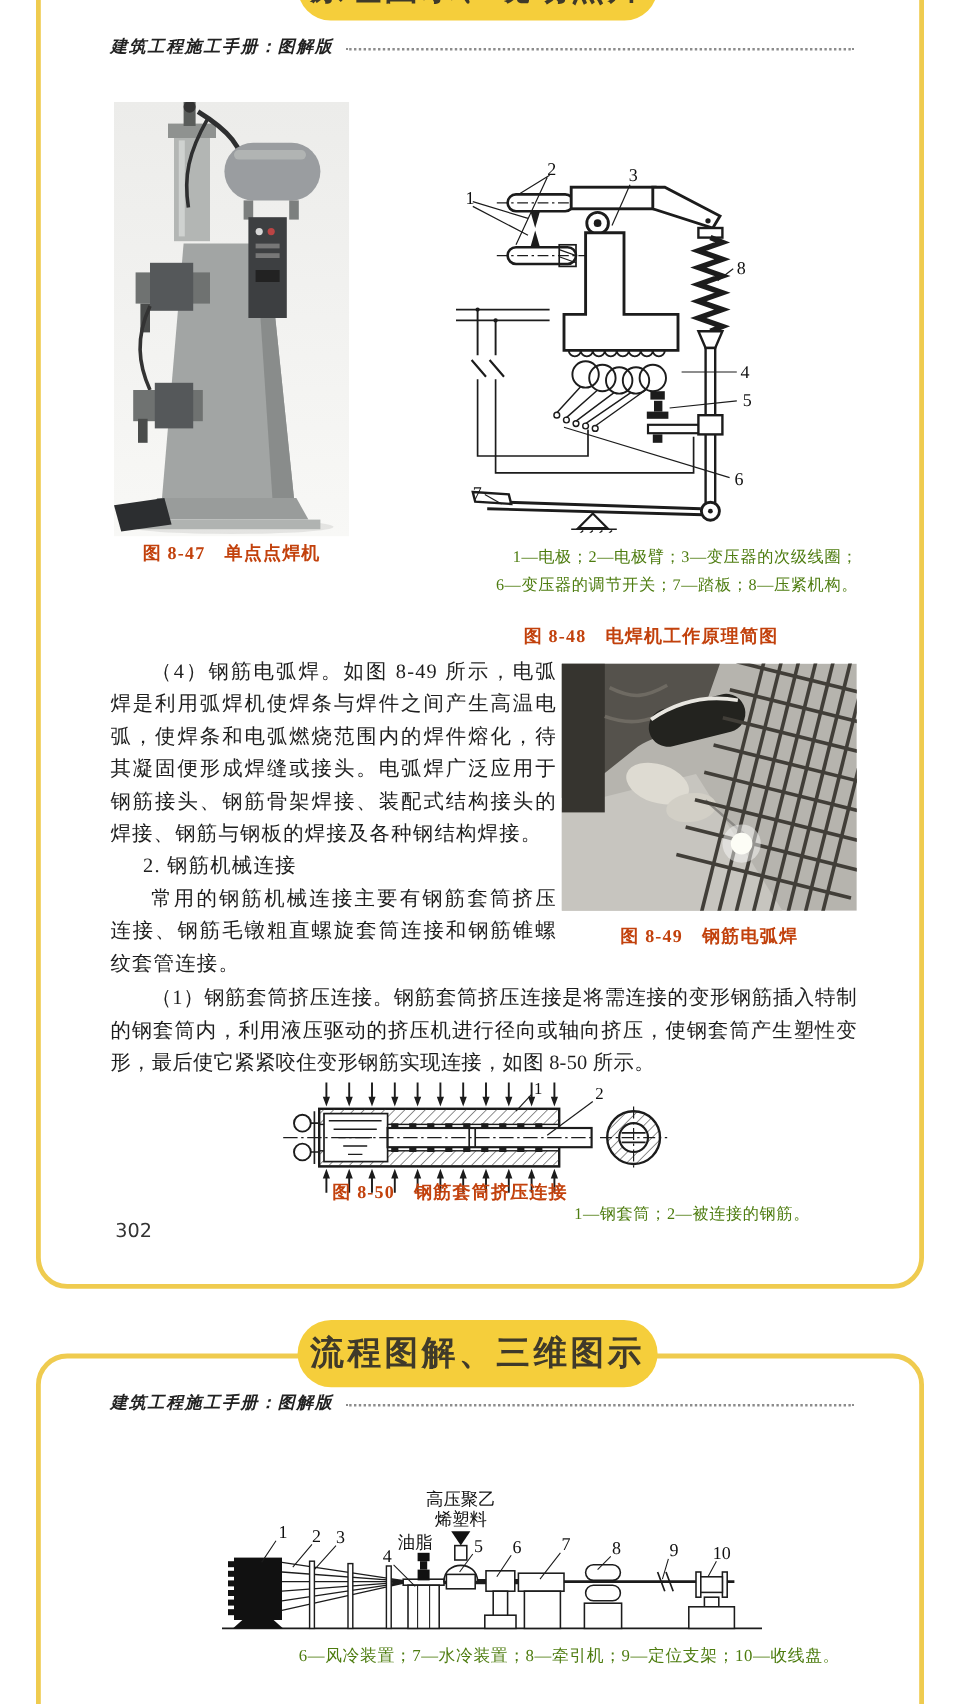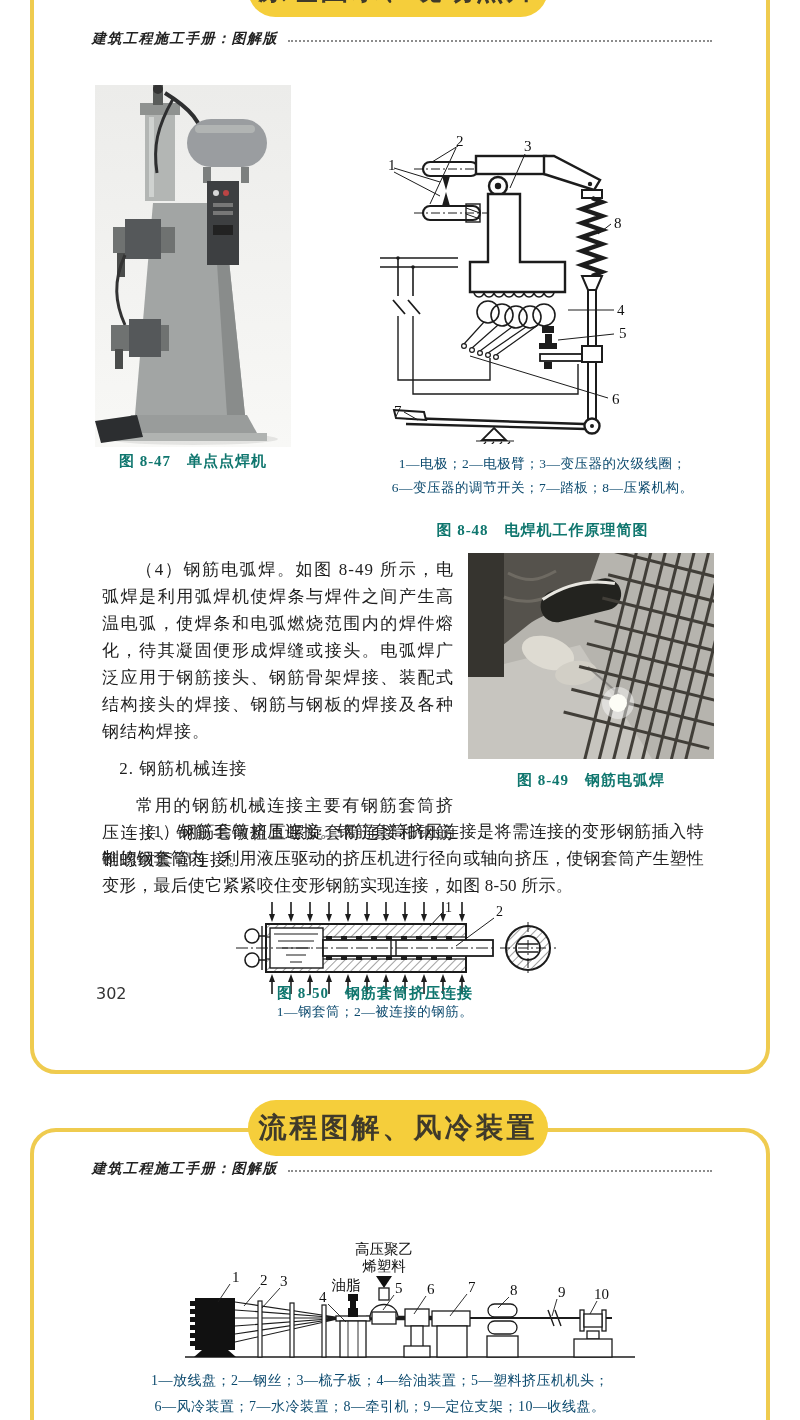--- a/index.html
+++ b/index.html
@@ -6,24 +6,24 @@
   .stage{position:relative;width:800px;height:1420px;background:#ffffff;overflow:hidden;
          font-family:"Liberation Serif","DejaVu Serif",serif;color:#1e1e1e;}
   .card{position:absolute;background:#fff;border:4px solid #EFCB4F;border-radius:26px;box-sizing:border-box;}
   .pill{position:absolute;background:#F5CE3B;border-radius:28px;display:flex;align-items:center;justify-content:center;
         font-family:"DejaVu Sans","Liberation Sans",sans-serif;font-weight:bold;font-size:28px;letter-spacing:3px;
         color:#3f3a2a;z-index:6;}
   .hdr{position:absolute;display:flex;align-items:center;font-weight:bold;font-style:italic;
        font-size:14px;letter-spacing:1.5px;color:#222;z-index:3;}
   .hdr .dots{flex:1;height:0;border-top:2px dotted #8c8c8c;margin-left:10px;transform:translateY(2px);}
   .body-text{font-size:17px;line-height:27px;letter-spacing:1px;text-align:justify;}
-  .p-ind{text-indent:2em;margin:10px;}
+  .p-ind{text-indent:2em;margin:0;}
   .h-ind{text-indent:1.6em;margin:0;font-size:17px;line-height:27px;letter-spacing:1px;}
-  .cap{position:absolute;font-weight:bold;font-size:15px;letter-spacing:1px;text-align:center;color:#0f766e;}
-  .leg{position:absolute;font-size:13.5px;letter-spacing:.5px;text-align:center;line-height:24px;color:#0c4a6e;}
+  .cap{position:absolute;font-weight:bold;font-size:15px;letter-spacing:1px;text-align:center;color:#c2410c;}
+  .leg{position:absolute;font-size:13.5px;letter-spacing:.5px;text-align:right;line-height:24px;color:#4d7c0f;}
   .cols{display:flex;height:272px;}
   .colL{width:372px;}
   .colR{width:246px;margin-left:auto;}
   .pagenum{position:absolute;font-family:"DejaVu Sans","Liberation Sans",sans-serif;font-size:16px;color:#333;}
   .p3{letter-spacing:.2px;}
   svg text{font-family:"Liberation Serif","DejaVu Serif",serif;}
 </style>
 </head>
 <body>
 
@@ -250,26 +250,26 @@
     <path d="M272 50 H328 M300 24 V76" stroke-width="1" stroke-dasharray="10 3 2 3"></path>
 
     <path d="M215 14 L202 28" stroke-width="1"></path>
     <path d="M266 20 L228 48" stroke-width="1"></path>
     <text x="217" y="14" font-size="14" fill="#111" stroke="none">1</text>
     <text x="268" y="18" font-size="14" fill="#111" stroke="none">2</text>
   </svg>
   <div class="leg" style="left:75px;top:1000px;width:600px;">1—钢套筒；2—被连接的钢筋。</div>
   <div class="cap" style="left:75px;top:984px;width:600px;">图 8-50　钢筋套筒挤压连接</div>
 
-  <div class="pagenum" style="left:96px;top:984px;">302</div>
+  <div class="pagenum" style="left:96px;top:1016px;">302</div>
 
   <div class="card" style="left:30px;top:1128px;width:740px;height:360px;"></div>
 
   <div class="pill" style="left:248px;top:1100px;width:300px;height:56px;">
-    <span>流程图解、风冷装置</span>
+    <span>流程图解、三维图示</span>
   </div>
 
   <div class="hdr" style="left:92px;top:1160px;width:620px;">
     <span>建筑工程施工手册：图解版</span>
     <span class="dots"></span>
   </div>
 
 
   <svg style="position:absolute;left:180px;top:1238px;" width="460" height="125" viewBox="0 0 460 125" fill="none" stroke="#1c1c1c">
     <line x1="5" y1="119" x2="455" y2="119" stroke-width="1.6"></line>
@@ -334,17 +334,16 @@
     <text x="139" y="64" font-size="15" fill="#111" stroke="none">4</text>
     <text x="215" y="55" font-size="15" fill="#111" stroke="none">5</text>
     <text x="247" y="56" font-size="15" fill="#111" stroke="none">6</text>
     <text x="288" y="54" font-size="15" fill="#111" stroke="none">7</text>
     <text x="330" y="57" font-size="15" fill="#111" stroke="none">8</text>
     <text x="378" y="59" font-size="15" fill="#111" stroke="none">9</text>
     <text x="414" y="61" font-size="15" fill="#111" stroke="none">10</text>
   </svg>
 
   <div class="leg" style="left:60px;top:1368px;width:640px;font-size:14px;line-height:26px;">
-    <div>1—放线盘；2—钢丝；3—梳子板；4—给油装置；5—塑料挤压机机头；</div>
     <div>6—风冷装置；7—水冷装置；8—牵引机；9—定位支架；10—收线盘。</div>
   </div>
 
 </div>
 
 </body></html>

